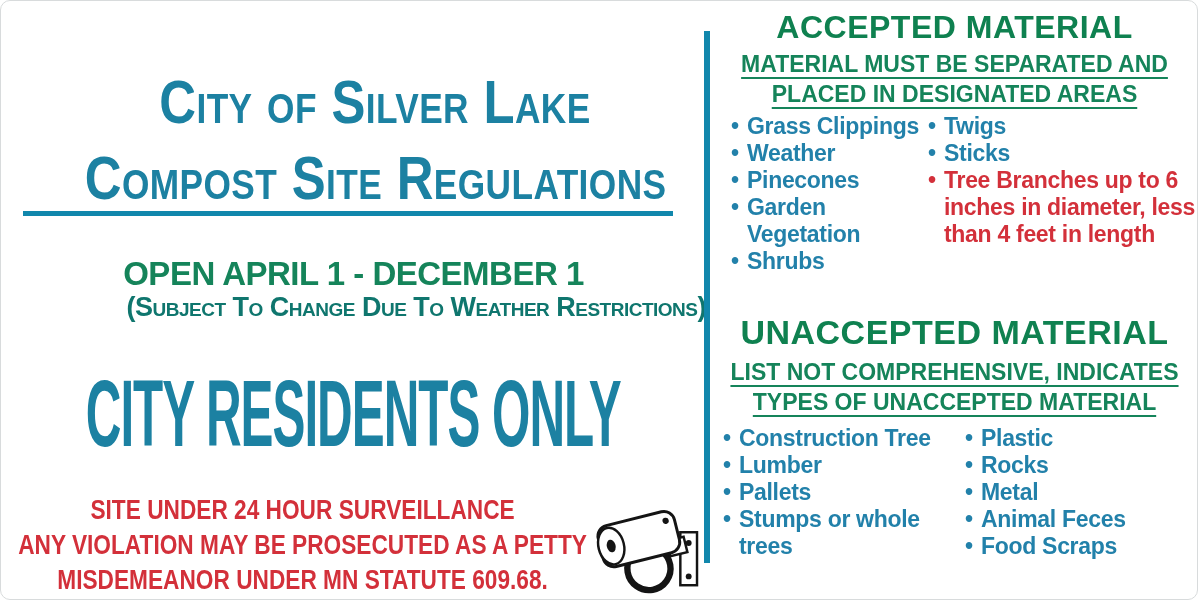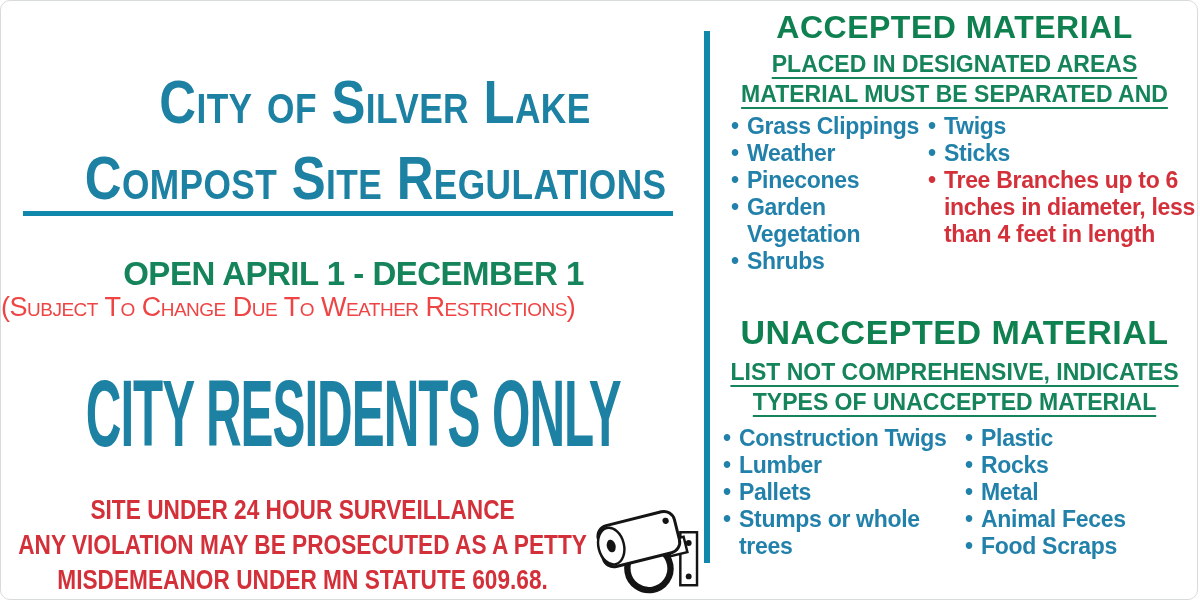--- a/index.html
+++ b/index.html
@@ -9,22 +9,22 @@
 
   
   .left{position:absolute;left:0;top:0;width:705px;height:600px;}
   .title{position:absolute;top:65px;left:0;width:705px;text-align:left;margin-left:22px;}
   .title .tline{display:flex;justify-content:center;height:76px;align-items:flex-start;}
   .title .tline span{font-weight:700;font-variant:small-caps;font-size:62px;line-height:72px;
         color:#1c81a2;white-space:nowrap;transform:scaleX(0.82);transform-origin:center top;letter-spacing:0.5px;}
   .hrule{position:absolute;top:210px;left:22px;width:650px;height:5px;background:#1187ac;}
   .open-dates{position:absolute;top:254px;left:0;width:705px;text-align:center;
         font-weight:700;font-size:33px;letter-spacing:-0.5px;color:#15845a;}
-  .open-note{position:absolute;top:291px;left:0;width:705px;text-align:left;
-        font-weight:400;font-variant:small-caps;font-size:27px;color:#ef4444;letter-spacing:-0.5px;}
+  .open-note{position:absolute;top:291px;left:0;width:705px;text-align:right;
+        font-weight:700;font-variant:small-caps;font-size:27px;color:#0f766e;letter-spacing:-0.5px;}
   .residents{position:absolute;top:366px;left:0;width:705px;display:flex;justify-content:center;}
   .residents span{font-weight:700;font-size:95px;line-height:92px;color:#1c81a2;
         white-space:nowrap;letter-spacing:-2px;transform:scaleX(0.52);transform-origin:center top;}
   .warning{position:absolute;top:492px;left:2px;width:600px;display:flex;justify-content:center;}
   .warning .wlines{transform:scaleX(0.84);transform-origin:center top;text-align:center;
         font-weight:700;font-size:27px;line-height:35px;color:#d3303a;white-space:nowrap;}
   .camera{position:absolute;left:586px;top:492px;}
 
   
   .vdivider{position:absolute;left:703px;top:30px;width:6px;height:532px;background:#1187ac;}
@@ -102,22 +102,22 @@
       </svg>
     </div>
   </div>
 
   <div class="vdivider"></div>
 
   <div class="right">
 
     <div class="sec-head head-accepted">ACCEPTED MATERIAL</div>
     <div class="sec-sub sub-accepted">
+      <div><span>MATERIAL MUST BE SEPARATED AND</span></div>
       <div><span>PLACED IN DESIGNATED AREAS</span></div>
-      <div><span>MATERIAL MUST BE SEPARATED AND</span></div>
     </div>
 
     <div class="list list1">
       <div>
         <div class="li"><span class="blt">•</span><span>Grass Clippings</span></div>
         <div class="li"><span class="blt">•</span><span>Weather</span></div>
         <div class="li"><span class="blt">•</span><span>Pinecones</span></div>
         <div class="li"><span class="blt">•</span><span>Garden Vegetation</span></div>
         <div class="li"><span class="blt">•</span><span>Shrubs</span></div>
       </div>
@@ -129,21 +129,21 @@
     </div>
 
     <div class="sec-head head-unaccepted">UNACCEPTED MATERIAL</div>
     <div class="sec-sub sub-unaccepted">
       <div><span>LIST NOT COMPREHENSIVE, INDICATES</span></div>
       <div><span>TYPES OF UNACCEPTED MATERIAL</span></div>
     </div>
 
     <div class="list list2">
       <div>
-        <div class="li"><span class="blt">•</span><span>Construction Twigs</span></div>
+        <div class="li"><span class="blt">•</span><span>Construction Tree</span></div>
         <div class="li"><span class="blt">•</span><span>Lumber</span></div>
         <div class="li"><span class="blt">•</span><span>Pallets</span></div>
         <div class="li"><span class="blt">•</span><span>Stumps or whole trees</span></div>
       </div>
       <div>
         <div class="li"><span class="blt">•</span><span>Plastic</span></div>
         <div class="li"><span class="blt">•</span><span>Rocks</span></div>
         <div class="li"><span class="blt">•</span><span>Metal</span></div>
         <div class="li"><span class="blt">•</span><span>Animal Feces</span></div>
         <div class="li"><span class="blt">•</span><span>Food Scraps</span></div>

